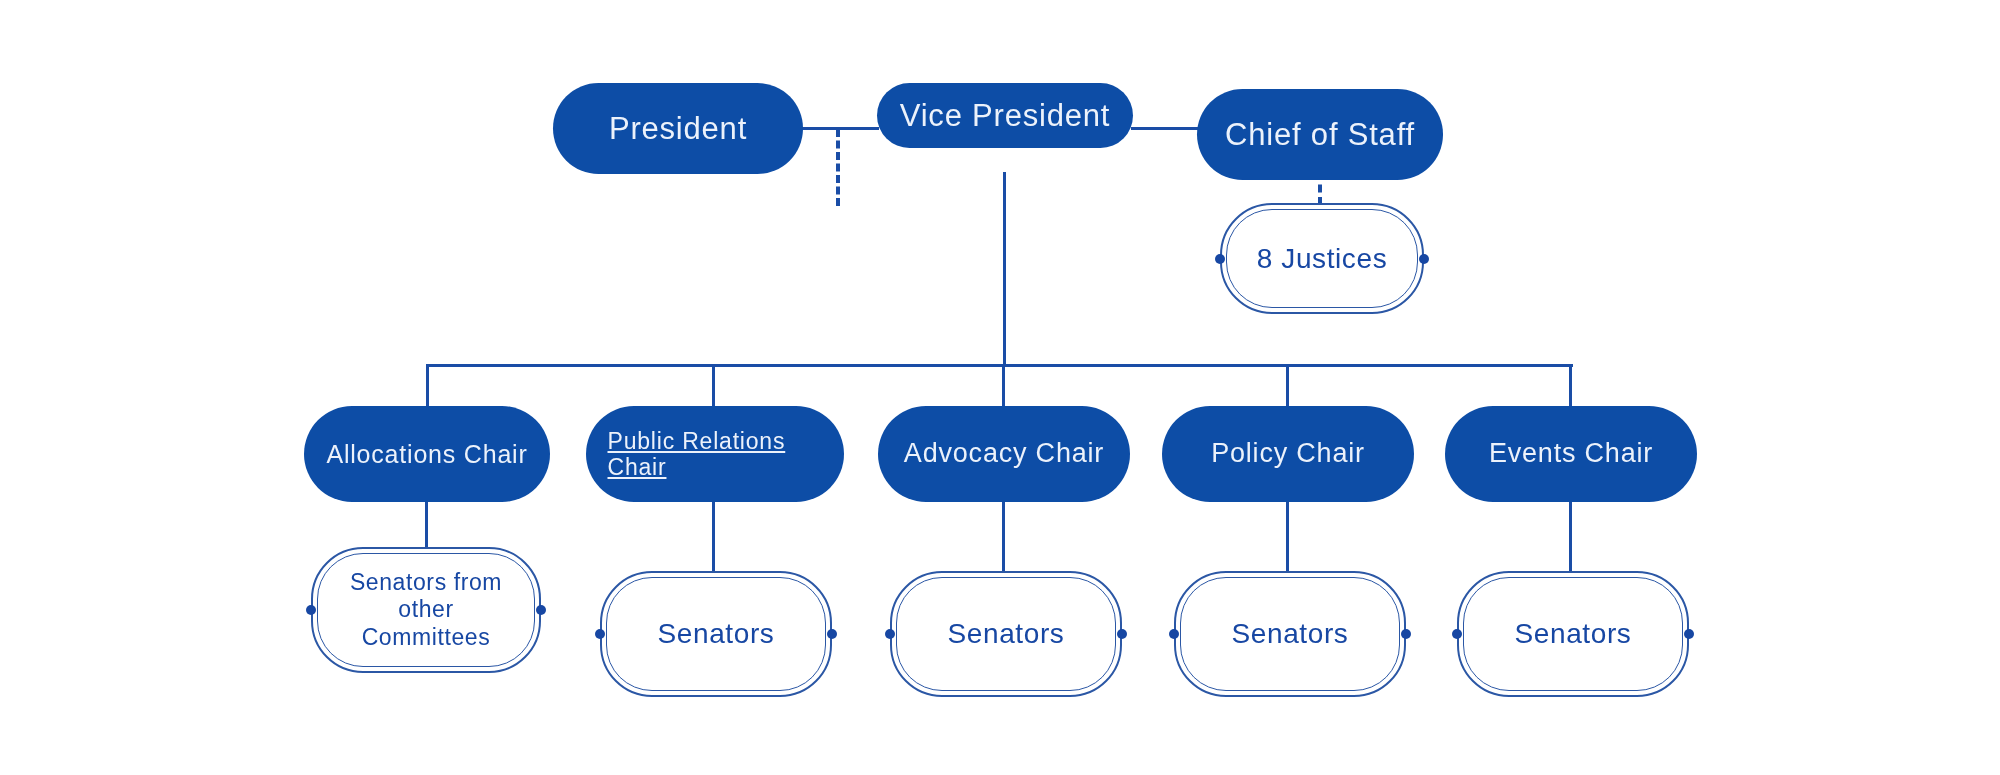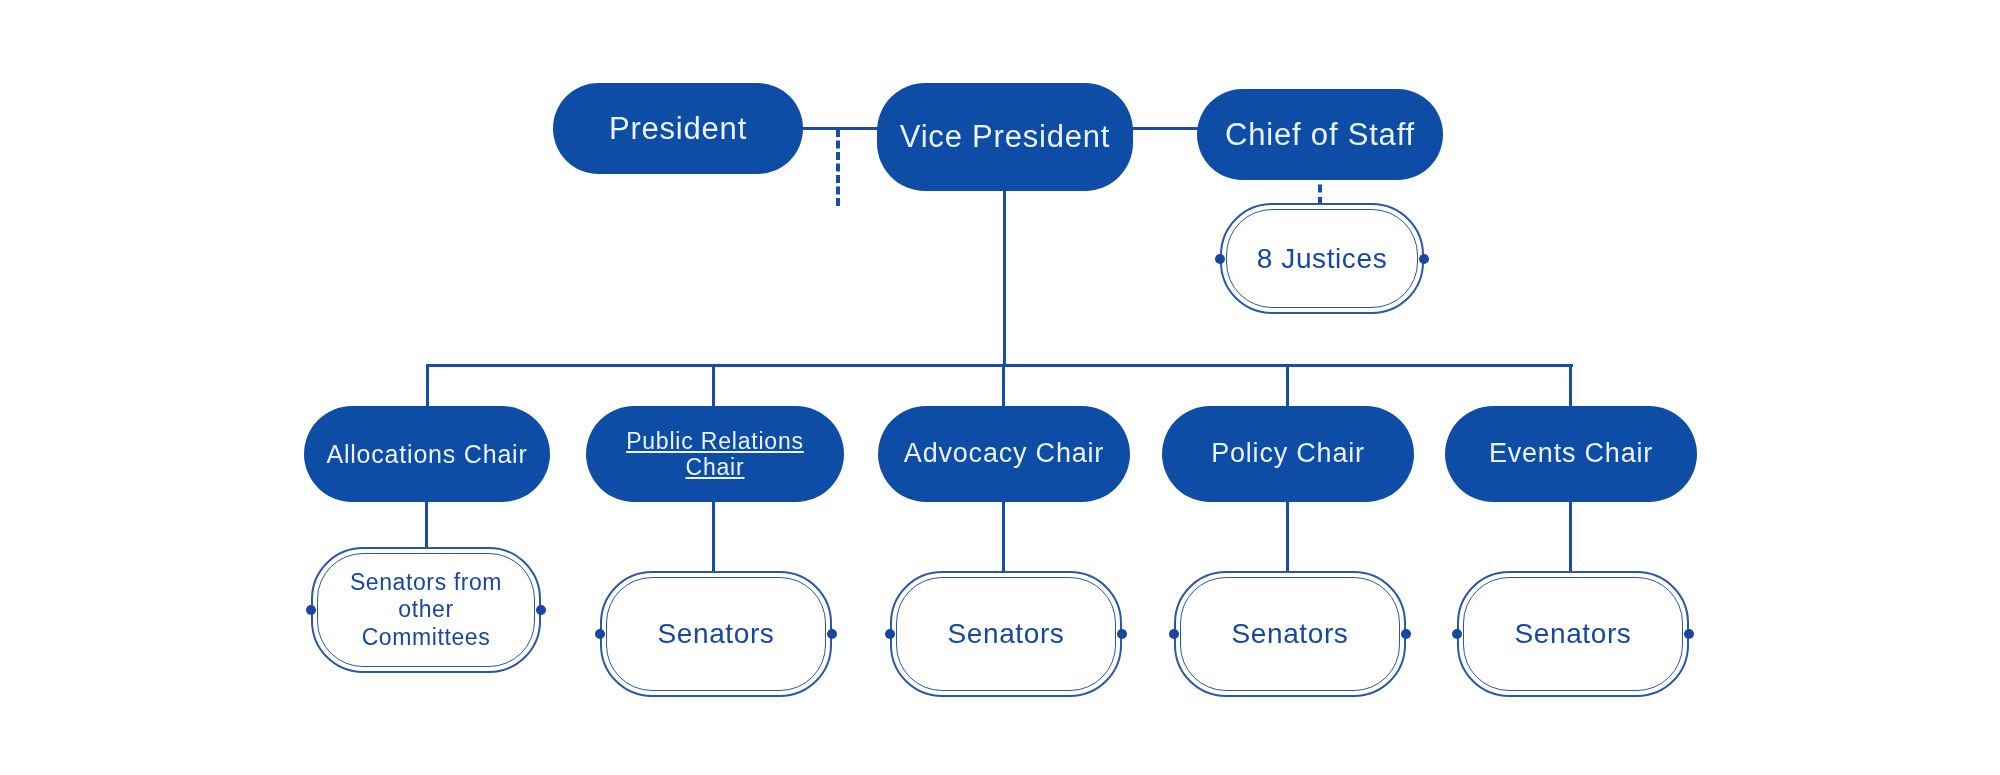--- a/index.html
+++ b/index.html
@@ -31,25 +31,25 @@
   .c-drop4{left:1286px;top:365px;height:43px;}
   .c-drop5{left:1569px;top:365px;height:43px;}
   .c-sen1{left:425px;top:499px;height:74px;}
   .c-sen2{left:712px;top:499px;height:74px;}
   .c-sen3{left:1002px;top:499px;height:74px;}
   .c-sen4{left:1286px;top:499px;height:74px;}
   .c-sen5{left:1569px;top:499px;height:74px;}
   
   .pill{
     position:absolute;background:var(--blue-fill);border-radius:48px;
-    display:flex;align-items:center;justify-content:center;text-align:center;
+    display:flex;align-items:center;justify-content:center;text-align:left;
     color:var(--text-light);letter-spacing:0.8px;line-height:1.15;
   }
   .n-president{left:553px;top:83px;width:250px;height:91px;font-size:31px;}
-  .n-vp{left:877px;top:83px;width:256px;height:108px;font-size:31px;}
+  .n-vp{left:877px;top:83px;width:256px;height:65px;font-size:31px;}
   .n-cos{left:1197px;top:83px;width:246px;height:91px;font-size:31px;margin-top:6px;}
   .n-alloc{left:304px;top:406px;width:246px;height:96px;font-size:25px;}
   .n-pr{left:586px;top:406px;width:258px;height:96px;font-size:23px;}
   .n-pr .pill-label{max-width:215px;text-decoration:underline;}
   .n-adv{left:878px;top:406px;width:252px;height:96px;font-size:27px;}
   .n-policy{left:1162px;top:406px;width:252px;height:96px;font-size:27px;}
   .n-events{left:1445px;top:406px;width:252px;height:96px;font-size:27px;}
   
   .opill{
     position:absolute;border:2px solid var(--blue-border);border-radius:52px;

